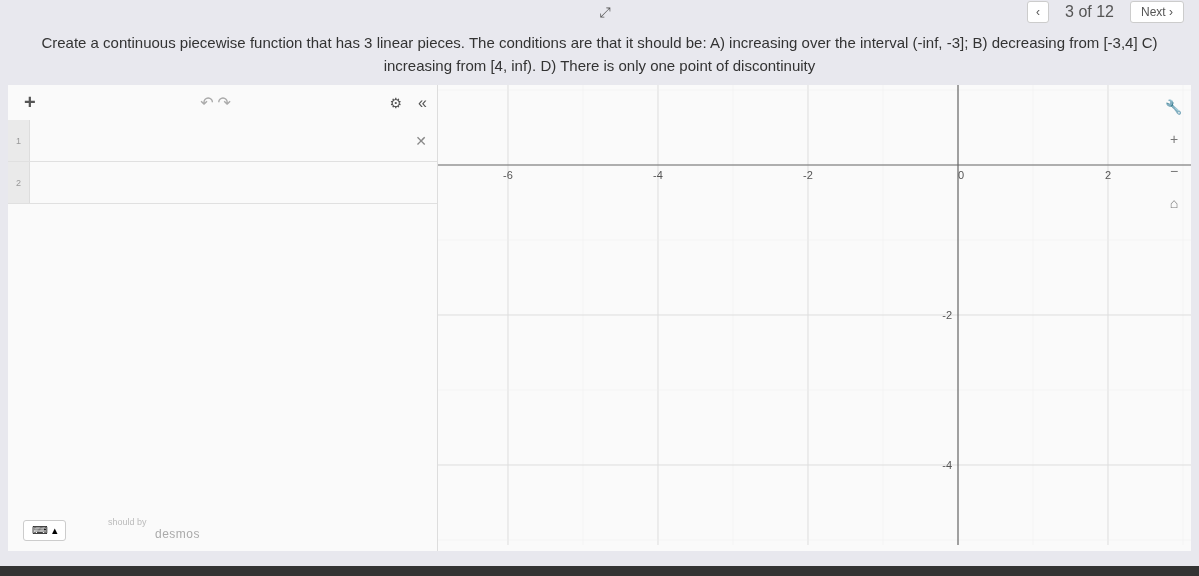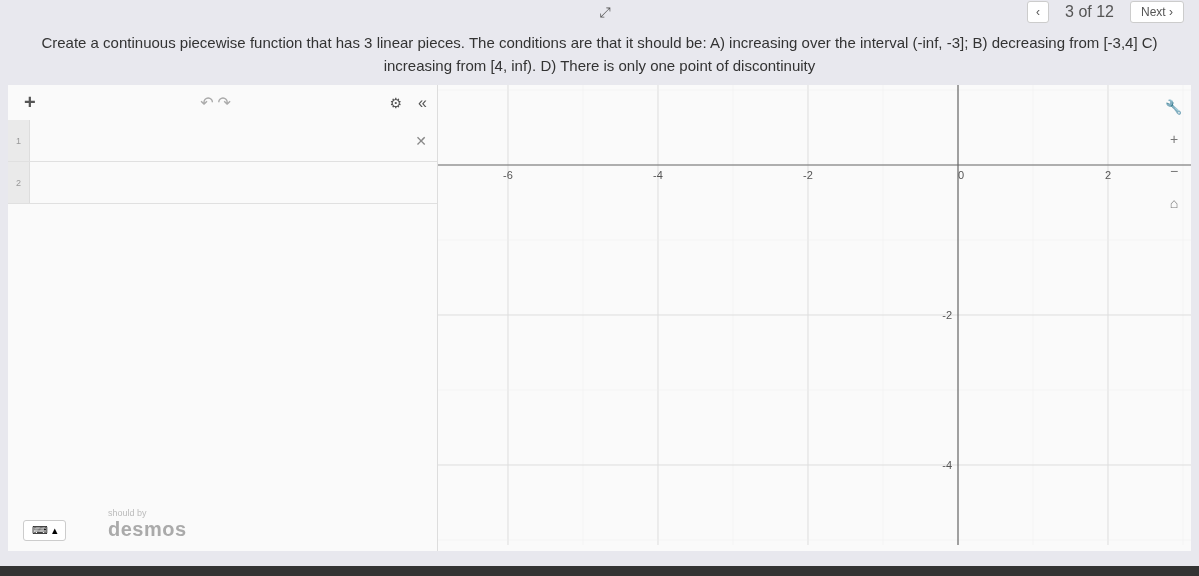--- a/index.html
+++ b/index.html
@@ -24,21 +24,21 @@
     .gear-icon { cursor: pointer; color: #555; font-size: 14px; margin-left: auto; }
     .collapse-icon { cursor: pointer; color: #555; font-size: 16px; margin-left: 8px; }
     
     .expr-list { flex: 1; }
     .expr-row { display: flex; align-items: center; border-bottom: 1px solid #e0e0e0; min-height: 42px; }
     .expr-num { width: 22px; text-align: center; font-size: 9px; color: #999; background: #eaeaea; align-self: stretch; display: flex; align-items: center; justify-content: center; border-right: 1px solid #ddd; }
     .expr-input { flex: 1; padding: 8px; }
     .expr-close { color: #888; font-size: 14px; padding: 0 10px; cursor: pointer; }
     
     .powered-by { position: absolute; bottom: 10px; left: 100px; font-size: 9px; color: #bbb; }
-    .desmos-logo { font-size: 20px; color: #aaa; letter-spacing: 0.5px; font-weight: 700; }
+    .desmos-logo { font-size: 12px; color: #aaa; letter-spacing: 0.5px; font-weight: 400; margin-left: 47px; }
     .keyboard-btn { position: absolute; bottom: 10px; left: 15px; border: 1px solid #ccc; border-radius: 3px; padding: 3px 8px; font-size: 11px; cursor: pointer; background: #fff; display: flex; align-items: center; gap: 4px; }
     
     .graph-area { flex: 1; position: relative; background: #fafafa; overflow: hidden; }
     .graph-svg { width: 100%; height: 100%; }
     .grid-line { stroke: #ddd; stroke-width: 1; }
     .grid-line-minor { stroke: #eee; stroke-width: 0.5; }
     .axis-line { stroke: #666; stroke-width: 1.2; }
     .axis-label { font-size: 11px; fill: #555; }
     
     .right-toolbar { position: absolute; right: 5px; top: 10px; display: flex; flex-direction: column; gap: 8px; }

